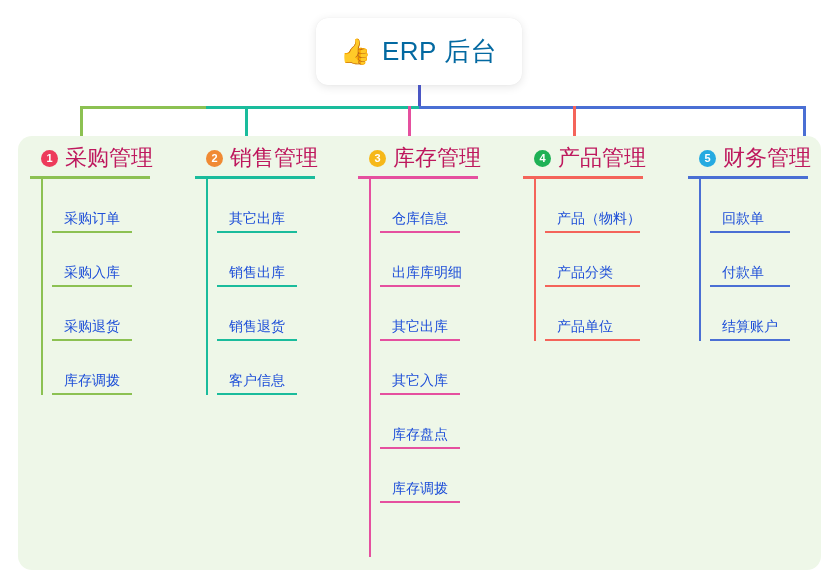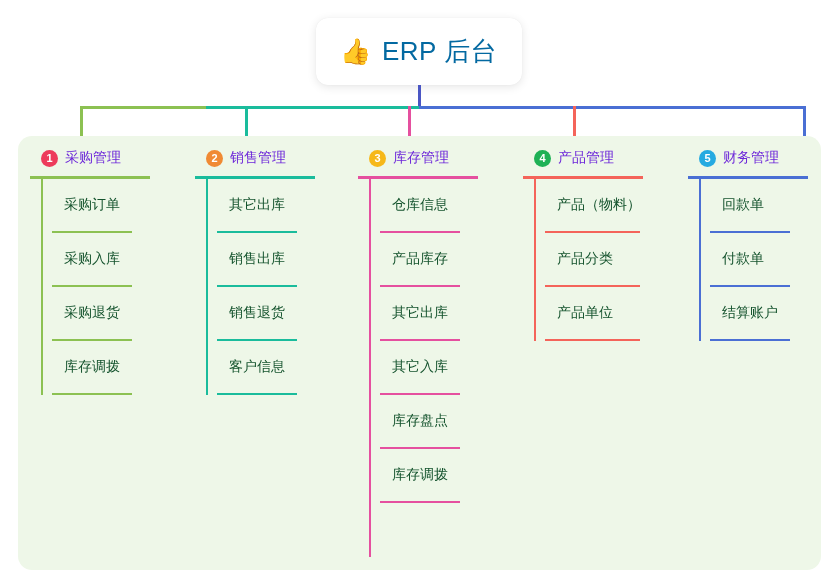--- a/index.html
+++ b/index.html
@@ -100,22 +100,22 @@
     color: #ffffff;
     font-size: 11px;
     font-weight: bold;
     display: flex;
     align-items: center;
     justify-content: center;
     flex: 0 0 auto;
     line-height: 1;
   }
   .branch-title {
-    font-size: 14px;
-    color: #6d28d9;
+    font-size: 22px;
+    color: #be185d;
   }
   .branch-rule {
     height: 3px;
     margin-top: 6px;
   }
 
   .leaves {
     position: relative;
     margin-top: 0;
     padding-left: 11px;
@@ -130,22 +130,22 @@
   .leaf {
     position: relative;
     height: 54px;
     box-sizing: border-box;
     padding-left: 23px;
     display: flex;
     align-items: flex-end;
   }
   .leaf-label {
     font-size: 14px;
-    color: #14532d;
-    padding-bottom: 19px;
+    color: #1d4ed8;
+    padding-bottom: 5px;
     white-space: nowrap;
   }
   .leaf-rule {
     position: absolute;
     left: 11px;
     bottom: 0;
     height: 2px;
   }
 </style>
 </head>
@@ -231,21 +231,21 @@
           <span class="branch-title">库存管理</span>
         </div>
         <div class="branch-rule" style="width: 120px; background: rgb(229, 80, 159);"></div>
         <div class="leaves">
           <div class="spine" style="background: rgb(229, 80, 159); height: 378px;"></div>
           <div class="leaf">
             <span class="leaf-label">仓库信息</span>
             <div class="leaf-rule" style="width: 80px; background: rgb(229, 80, 159);"></div>
           </div>
           <div class="leaf">
-            <span class="leaf-label">产品库存</span>
+            <span class="leaf-label">出库库明细</span>
             <div class="leaf-rule" style="width: 80px; background: rgb(229, 80, 159);"></div>
           </div>
           <div class="leaf">
             <span class="leaf-label">其它出库</span>
             <div class="leaf-rule" style="width: 80px; background: rgb(229, 80, 159);"></div>
           </div>
           <div class="leaf">
             <span class="leaf-label">其它入库</span>
             <div class="leaf-rule" style="width: 80px; background: rgb(229, 80, 159);"></div>
           </div>

